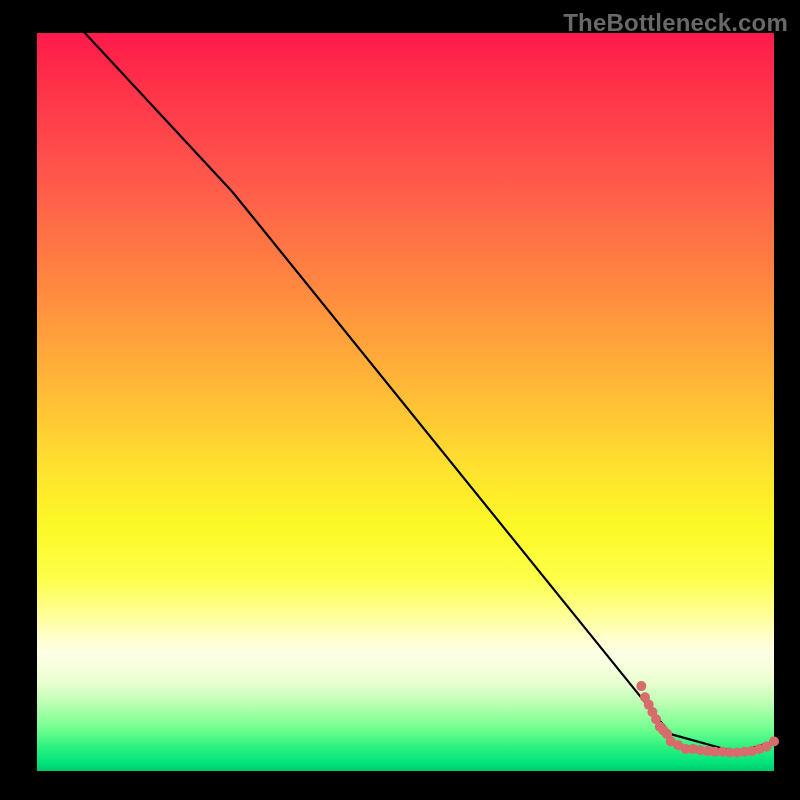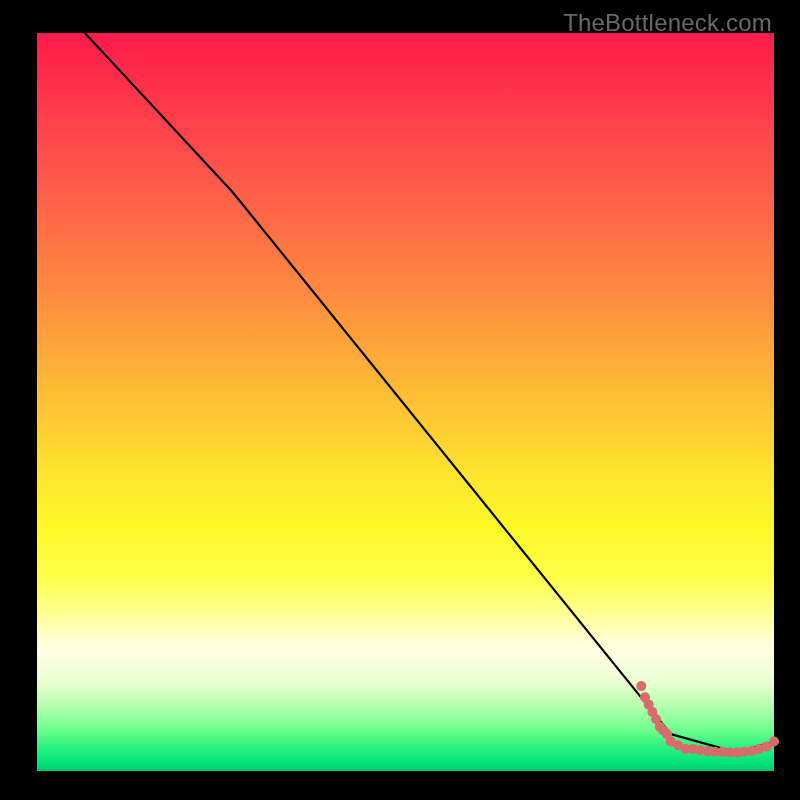--- a/index.html
+++ b/index.html
@@ -27,24 +27,24 @@
       #b8ffb1 91%,
       #78ff90 94%,
       #26f17e 97%,
       #00e27a 99%,
       #00c86e 100%
     );
   }
   .watermark {
     position: absolute;
     top: 9px;
-    right: 28px;
+    right: 12px;
     font-family: Arial, Helvetica, sans-serif;
     font-size: 24px;
-    font-weight: 400;
+    font-weight: 700;
     color: #696969;
     letter-spacing: 0.2px;
   }
   .plot-svg {
     position: absolute;
     left: 37px;
     top: 33px;
     width: 737px;
     height: 738px;
     overflow: visible;

